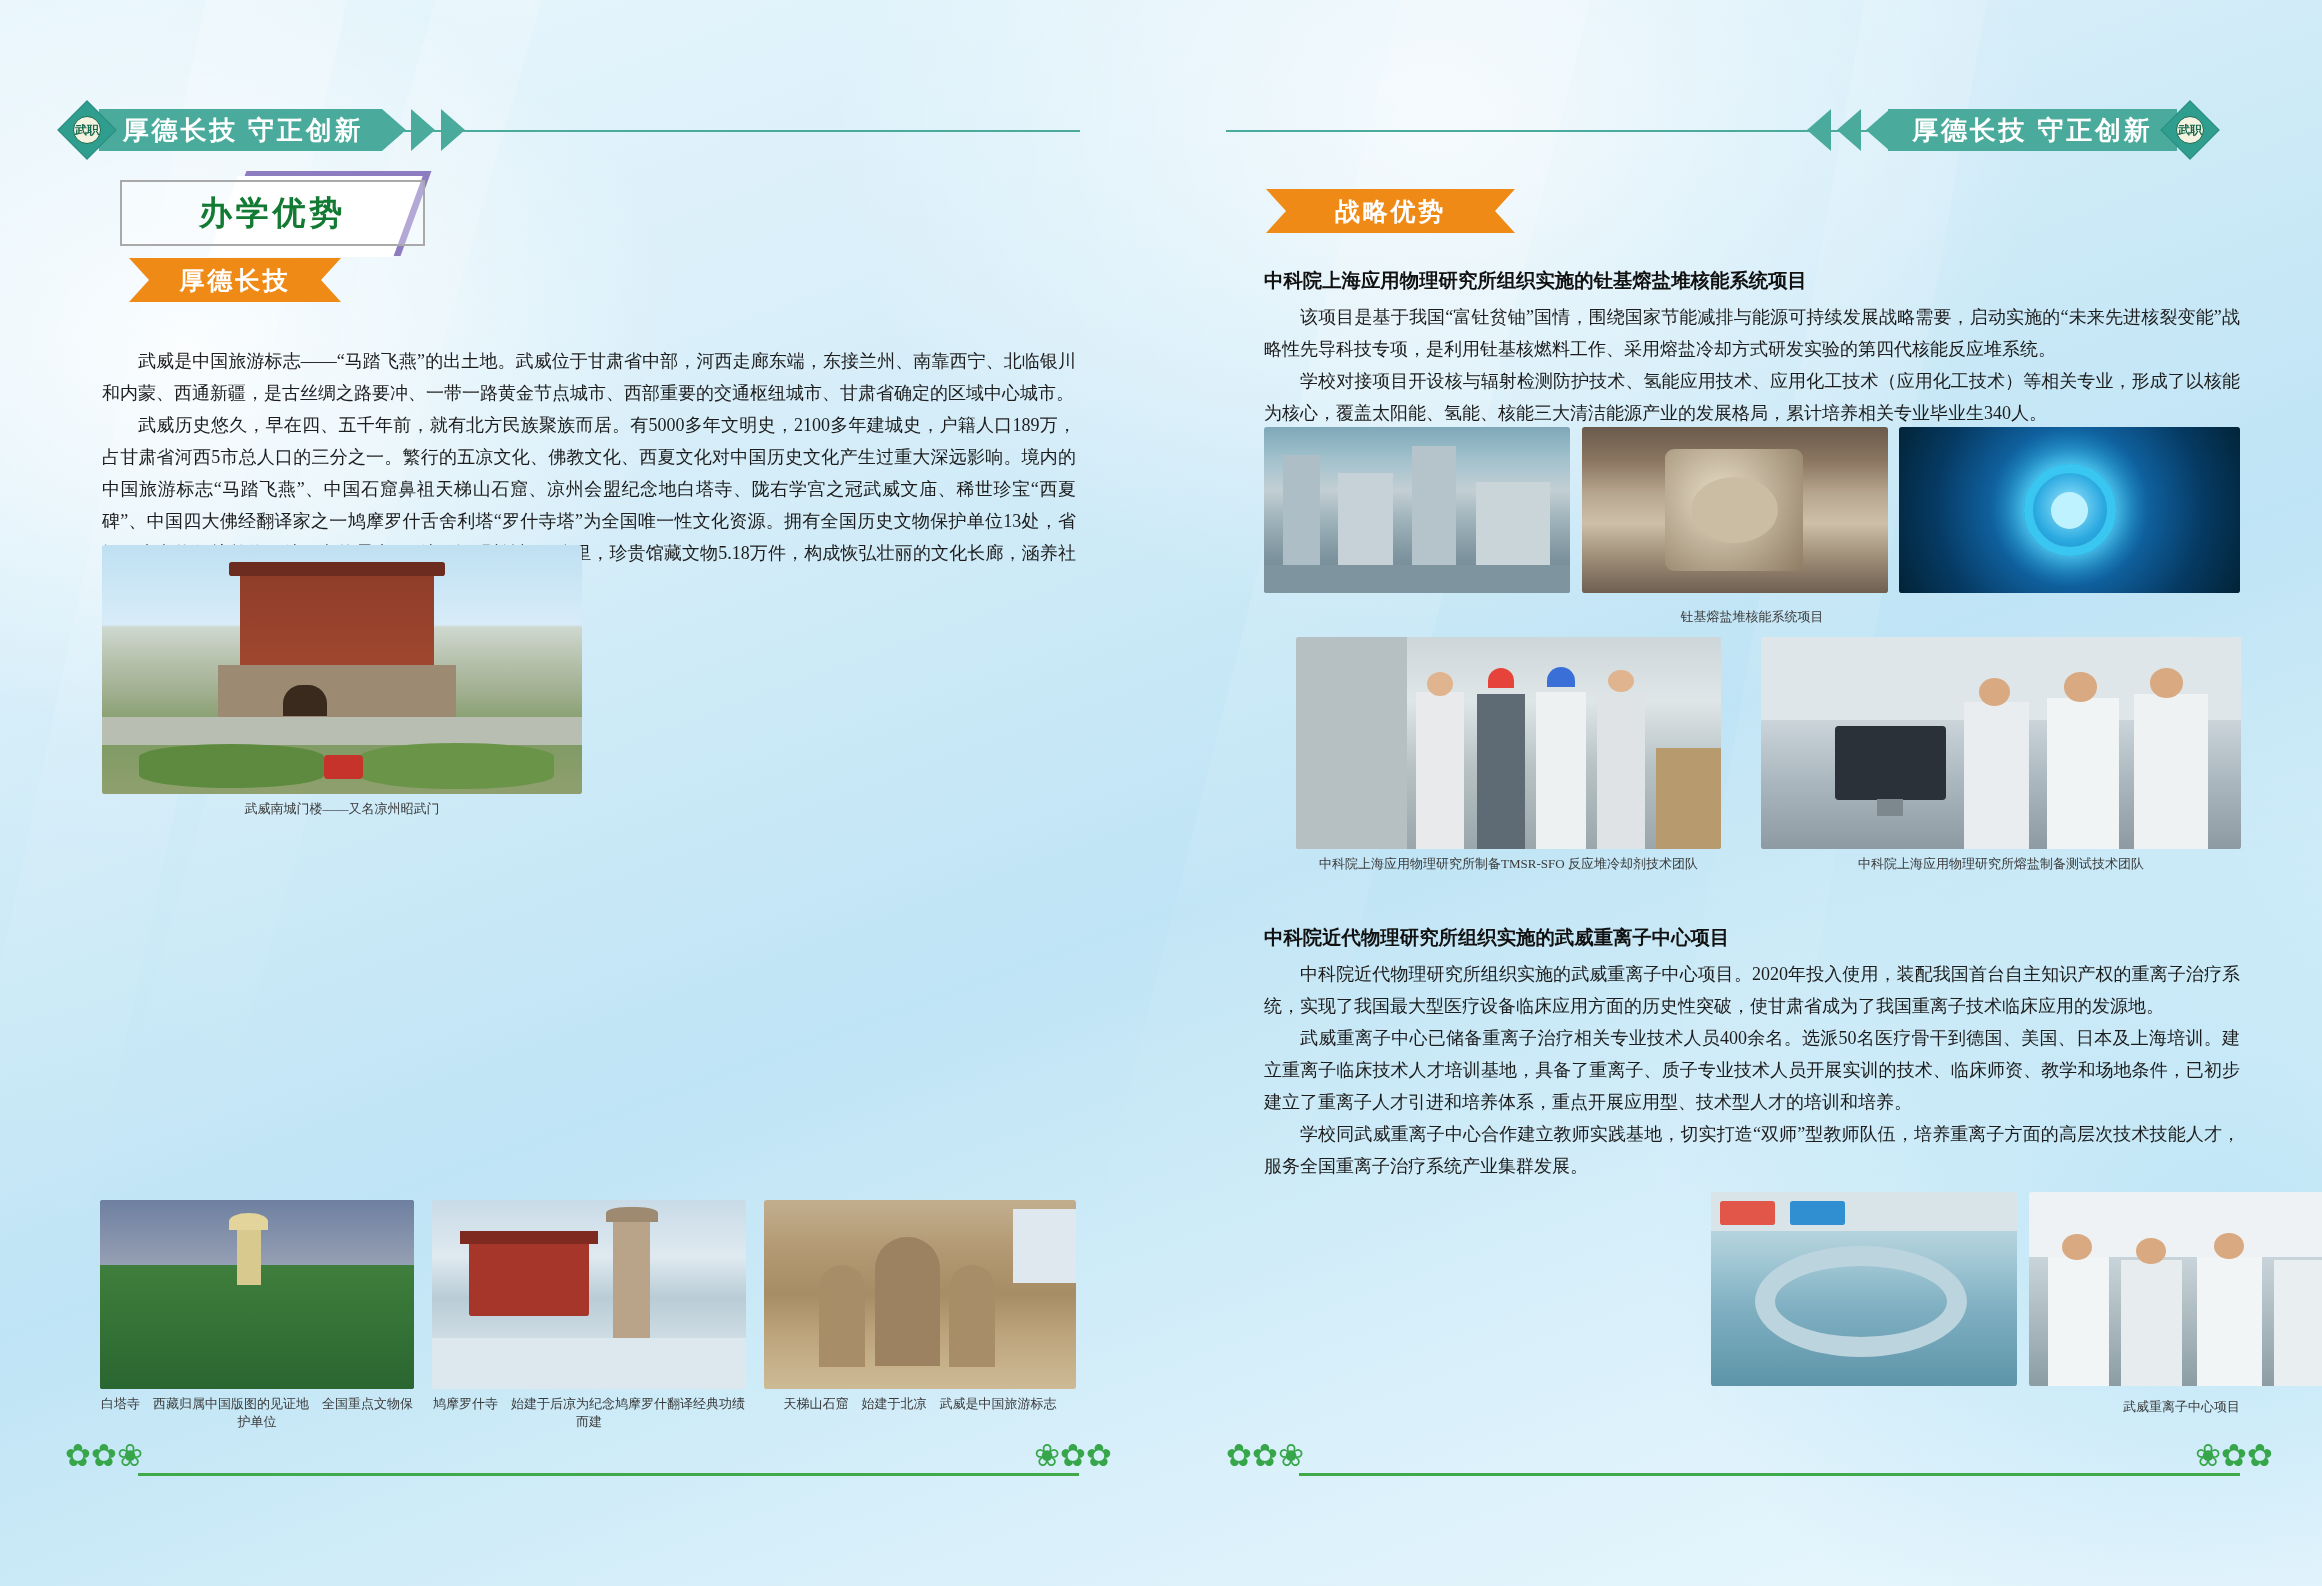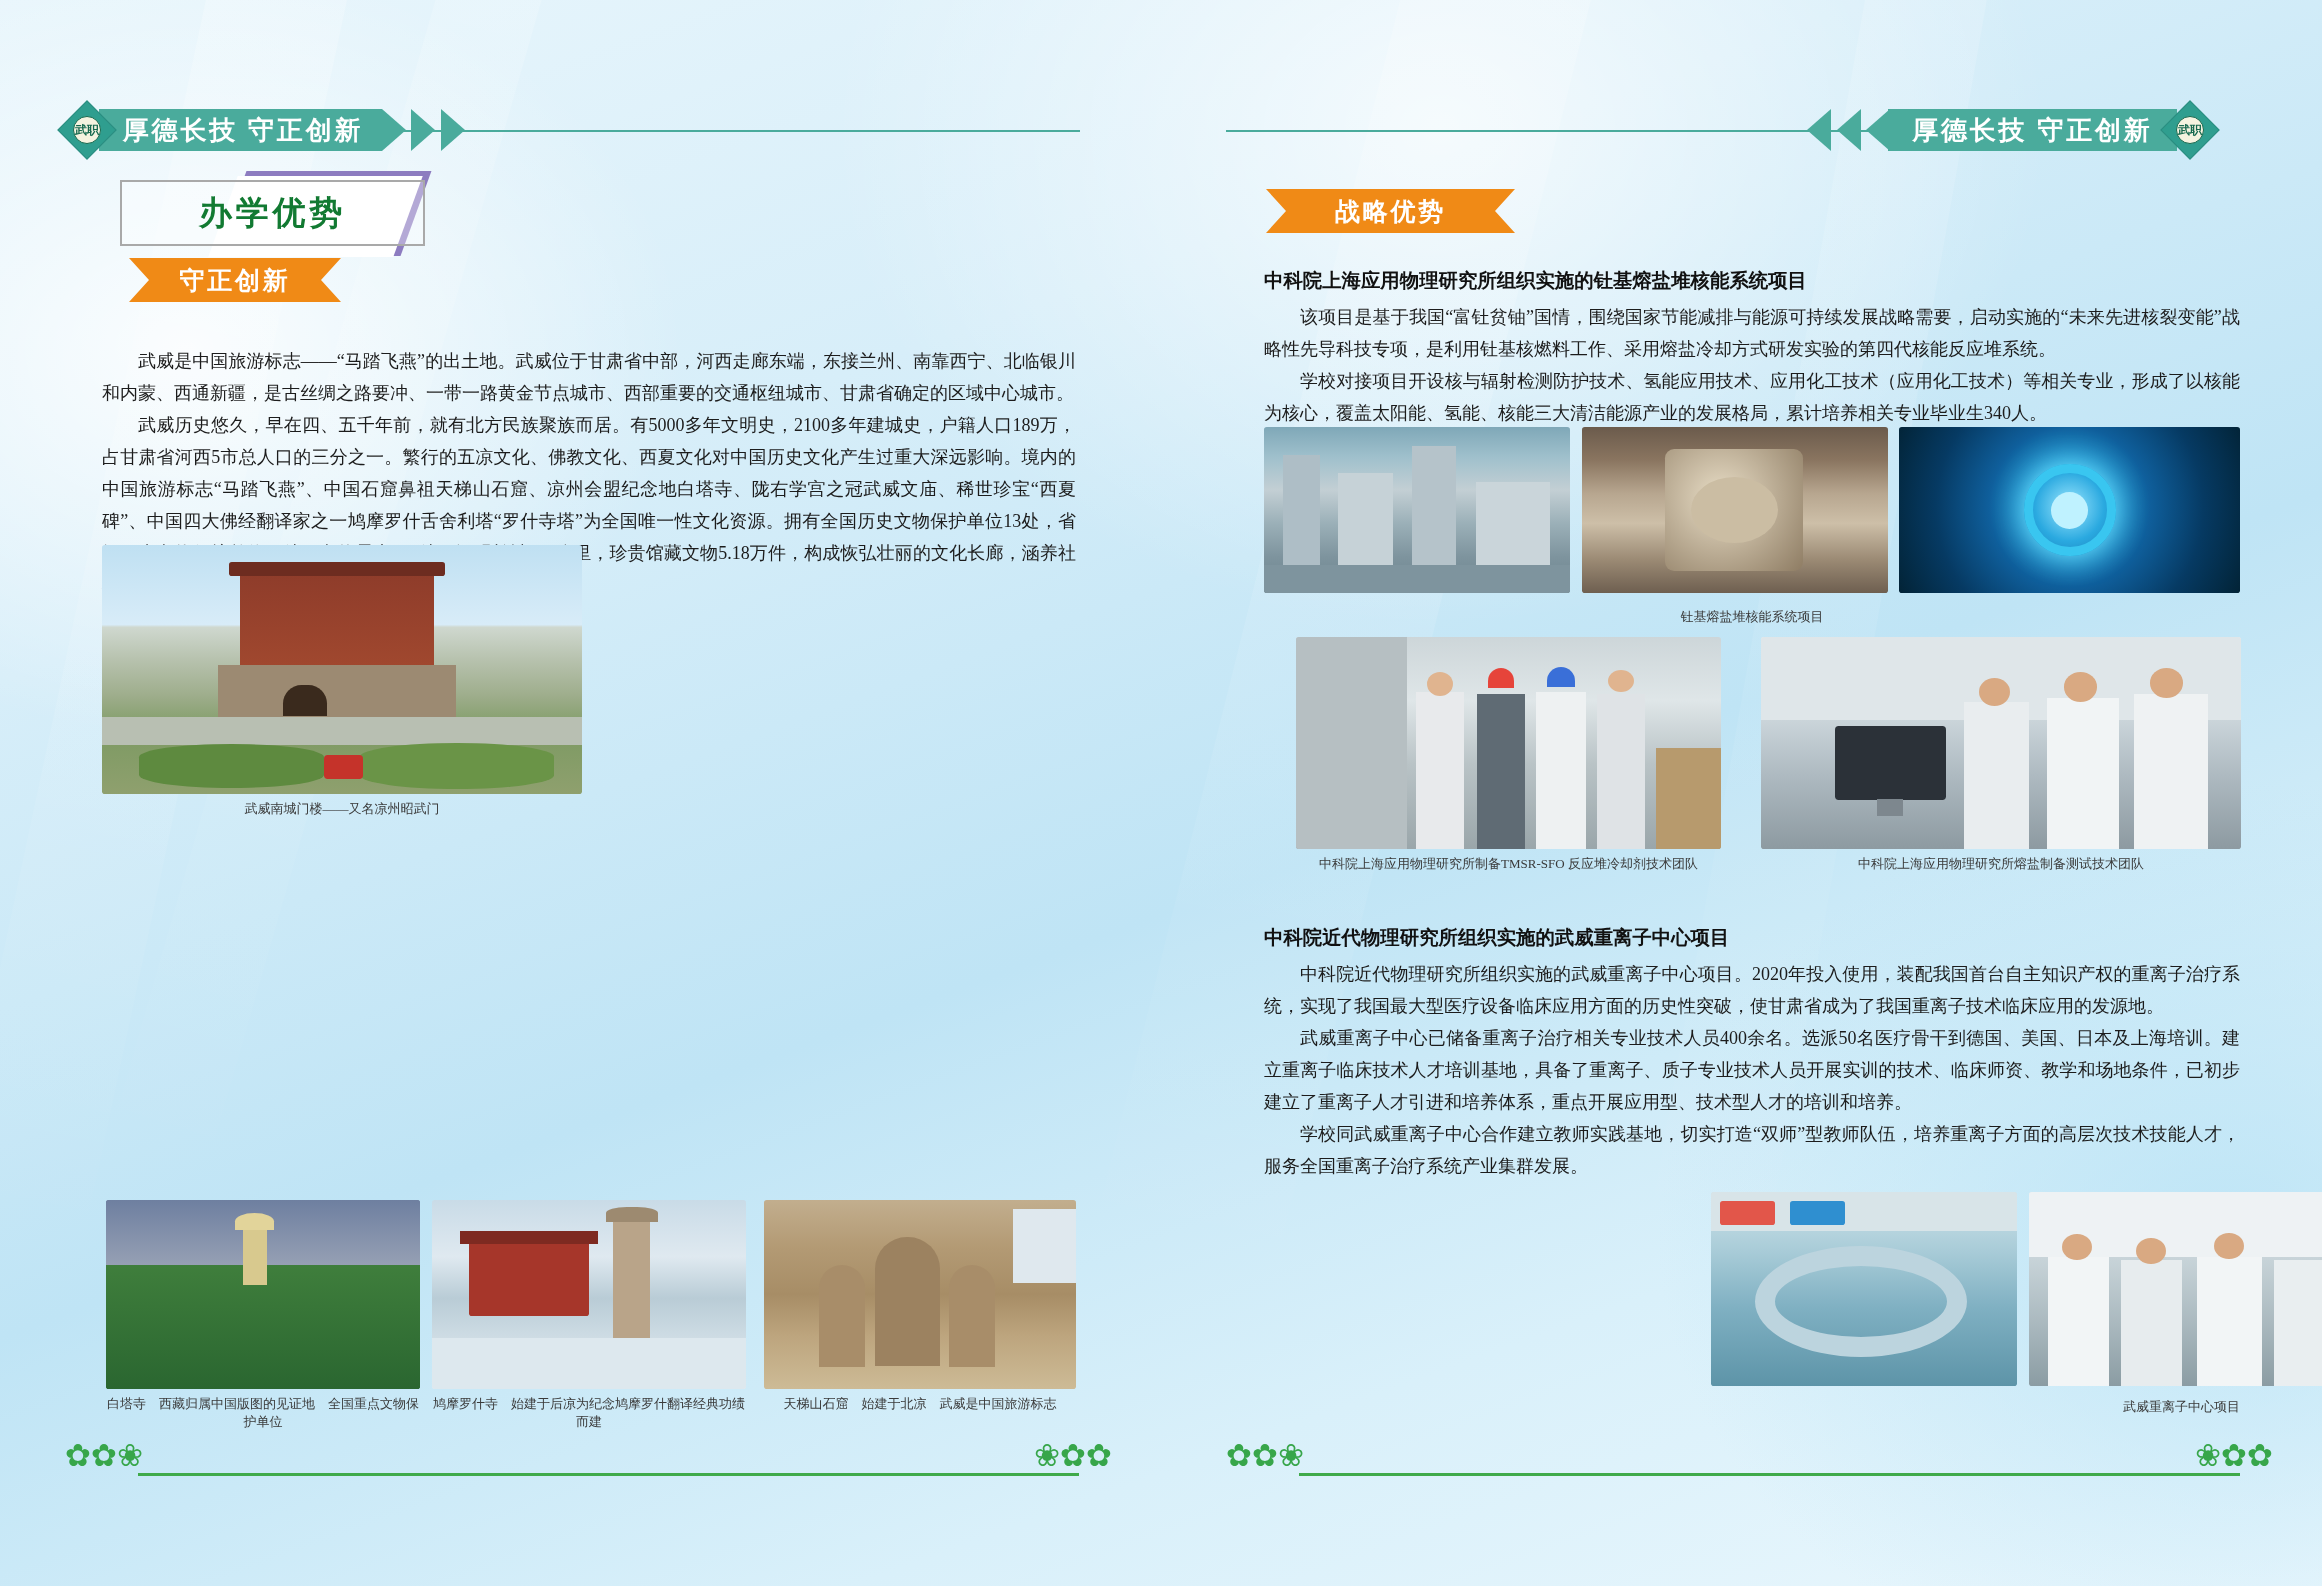--- a/index.html
+++ b/index.html
@@ -165,21 +165,21 @@
   <div class="sectag">
     <div class="shadow1"></div>
     <div class="shadow2"></div>
     <div class="frame">
       <span class="label">办学优势</span>
     </div>
   </div>
 
   <div class="ribbon ribbon-district">
     <div class="body" style="width:212px;">
-      <span class="label">守正创新</span>
+      <span class="label">厚德长技</span>
     </div>
   </div>
 
   <div class="textcol-left">
     <p class="para">武威是中国旅游标志——“马踏飞燕”的出土地。武威位于甘肃省中部，河西走廊东端，东接兰州、南靠西宁、北临银川和内蒙、西通新疆，是古丝绸之路要冲、一带一路黄金节点城市、西部重要的交通枢纽城市、甘肃省确定的区域中心城市。</p>
     <p class="para">武威历史悠久，早在四、五千年前，就有北方民族聚族而居。有5000多年文明史，2100多年建城史，户籍人口189万，占甘肃省河西5市总人口的三分之一。繁行的五凉文化、佛教文化、西夏文化对中国历史文化产生过重大深远影响。境内的中国旅游标志“马踏飞燕”、中国石窟鼻祖天梯山石窟、凉州会盟纪念地白塔寺、陇右学宫之冠武威文庙、稀世珍宝“西夏碑”、中国四大佛经翻译家之一鸠摩罗什舌舍利塔“罗什寺塔”为全国唯一性文化资源。拥有全国历史文物保护单位13处，省级历史文物保护单位49处，文物景点160处，汉明长城629公里，珍贵馆藏文物5.18万件，构成恢弘壮丽的文化长廊，涵养社壮大着这座古城的文化根脉。</p>
   </div>
 
   <div class="ph-wrap" style="left:102px;top:545px;width:480px;">
     <div class="photo sc-plaza" style="position:relative;left:0;top:0;width:480px;height:249px;">
@@ -190,21 +190,21 @@
       <div class="ov" style="left:0;top:172px;width:480px;height:28px;background:#b8bfb2;"></div>
       <div class="ov" style="left:37px;top:199px;width:185px;height:44px;background:#5e8a3f;border-radius:50%/30%;"></div>
       <div class="ov" style="left:258px;top:198px;width:194px;height:46px;background:#6a9447;border-radius:50%/30%;"></div>
       <div class="ov" style="left:222px;top:210px;width:39px;height:24px;background:#c5332a;border-radius:3.7px;"></div>
     </div>
     <div class="caption">武威南城门楼——又名凉州昭武门</div>
   </div>
 
 
 
-  <div class="ph-wrap" style="left:106px;top:1200px;width:314px;">
+  <div class="ph-wrap" style="left:100px;top:1200px;width:314px;">
     <div class="photo sc-stupa" style="position:relative;width:314px;height:189px;">
       <div class="ov" style="left:0;top:0;width:314px;height:72px;background:linear-gradient(#6e7fa0,#9aa3b6);"></div>
       <div class="ov" style="left:0;top:65px;width:314px;height:125px;background:linear-gradient(#3f7e3c,#2a6630);"></div>
       <div class="ov" style="left:137px;top:20px;width:24px;height:65px;background:#d8c98e;"></div>
       <div class="ov" style="left:129px;top:13px;width:39px;height:16.6px;background:#e2d49a;border-radius:50% 50% 0 0;"></div>
     </div>
     <div class="caption">白塔寺　西藏归属中国版图的见证地　全国重点文物保护单位</div>
   </div>
 
   <div class="ph-wrap" style="left:432px;top:1200px;width:314px;">

